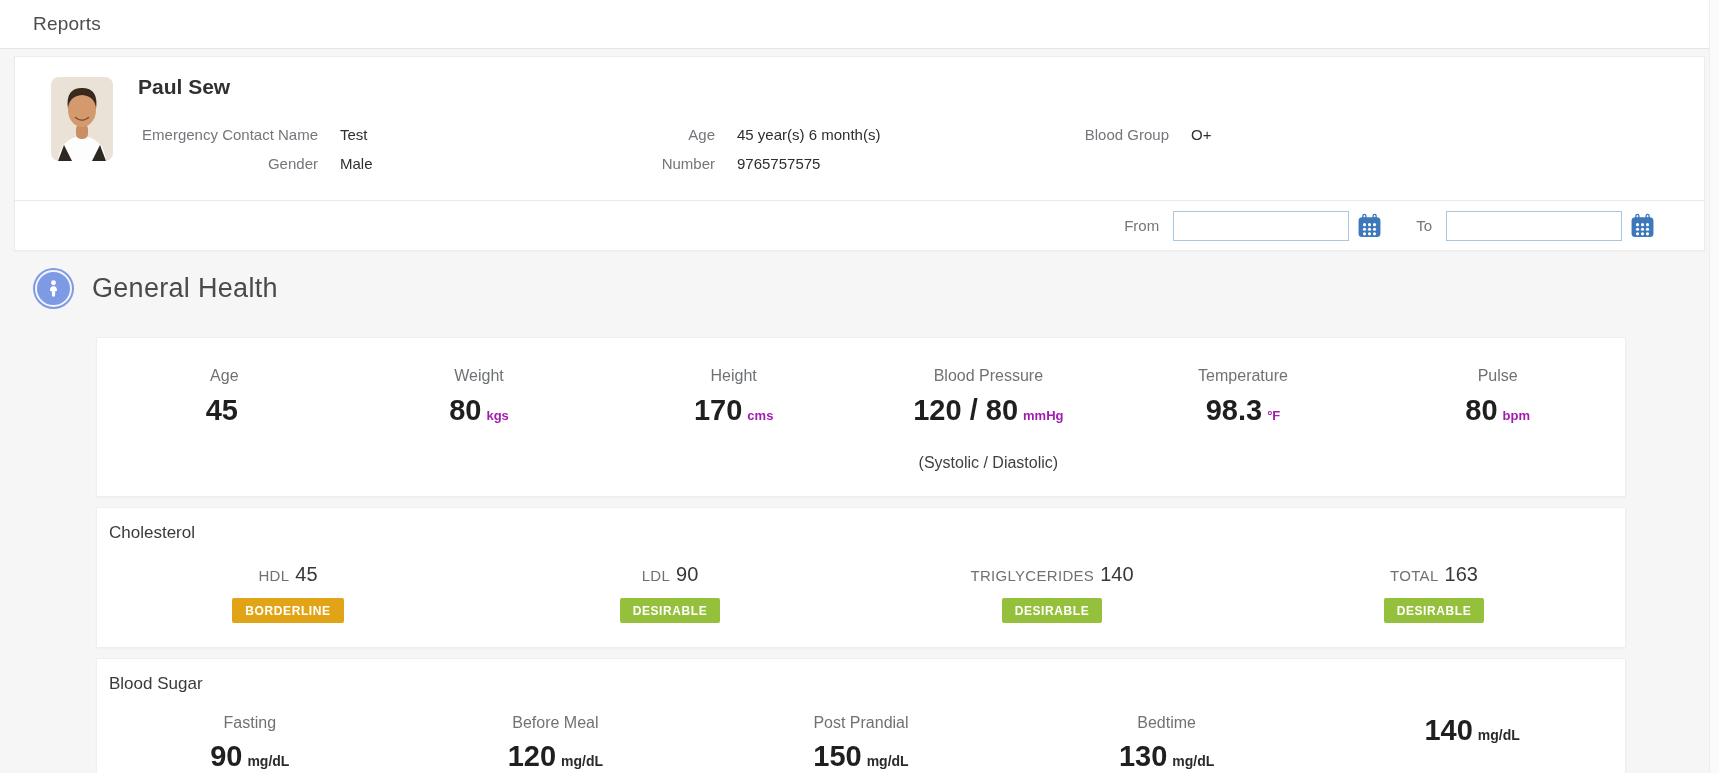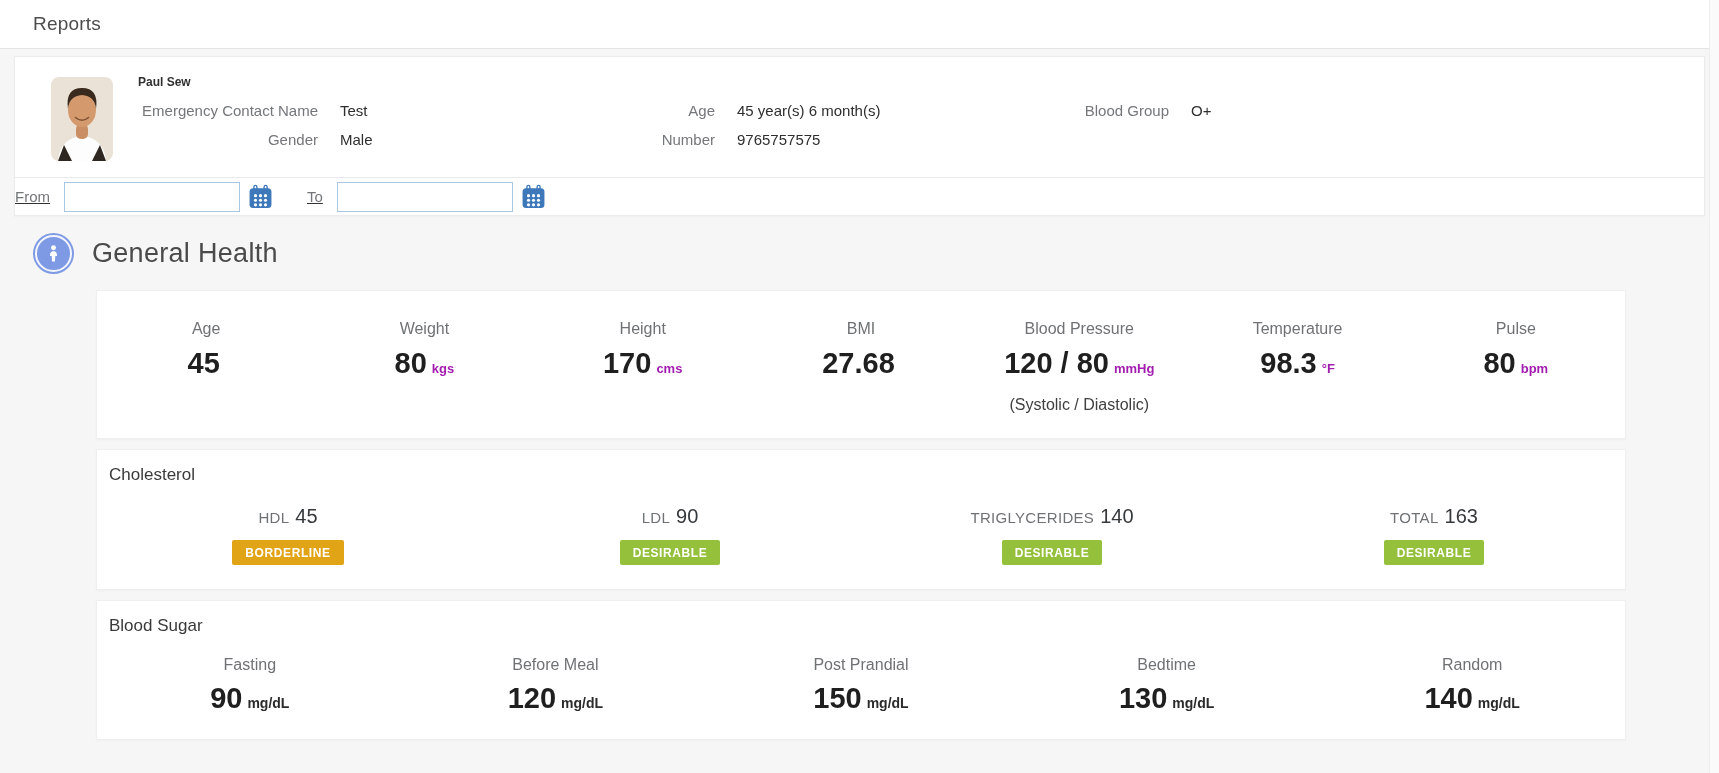--- a/index.html
+++ b/index.html
@@ -22,47 +22,46 @@
   .patient-card {
     margin:7px 14px 0 14px; background:#fff;
     border:1px solid #ececec; box-shadow:0 1px 2px rgba(0,0,0,.03);
   }
   .patient-top { display:flex; padding:18px 0 16px 36px; }
   .avatar {
     width:62px; height:84px; border-radius:8px; overflow:hidden;
     flex:0 0 62px; margin-top:2px;
   }
   .patient-info { flex:1; padding-left:25px; }
-  .patient-name { font-size:12px; font-weight:bold; color:#303030; margin-bottom:13px; }
+  .patient-name { font-size:21px; font-weight:bold; color:#303030; margin-bottom:27px; }
   .field-groups { display:flex; }
   .fgroup { display:flex; flex-direction:column; }
   .frow { display:flex; align-items:baseline; margin-bottom:12px; }
   .flabel { color:#73767a; font-size:15px; text-align:right; flex:0 0 auto; }
   .fvalue { color:#2e2e2e; font-size:15px; margin-left:22px; }
   .fg1 { width:523px; } .fg1 .flabel { width:180px; }
   .fg2 { width:418px; } .fg2 .flabel { width:54px; }
   .fg3 { flex:1; }     .fg3 .flabel { width:90px; }
 
   .filter-row {
-    border-top:1px solid #e9e9e9; height:38px;
-    display:flex; align-items:center; 
+    border-top:1px solid #e9e9e9; height:50px;
+    display:flex; align-items:center; justify-content:flex-end;
     padding-right:49px;
-    text-decoration:underline;
   }
   .filter-label { font-size:15px; color:#73767a; margin-right:14px; }
   .date-input {
     width:176px; height:30px; border:1px solid #aac7e2; background:#fff;
     font-family:"Liberation Sans", sans-serif; font-size:14px; color:#333;
     padding:0 8px; outline:none;
   }
   .cal-btn { width:25px; height:25px; margin-left:8px; cursor:pointer; display:inline-flex; }
   .to-group { margin-left:34px; }
 
   
-  .section-header { display:flex; align-items:center; margin:17px 0 16px 33px; }
+  .section-header { display:flex; align-items:center; margin:17px 0 28px 33px; }
   .section-icon {
     width:41px; height:41px; border-radius:50%; background:#7e9ae4;
     position:relative; display:flex; align-items:center; justify-content:center;
     flex:0 0 41px;
   }
   .section-icon::after {
     content:""; position:absolute; inset:2px; border:2px solid rgba(255,255,255,.9);
     border-radius:50%;
   }
   .section-title { font-size:27px; font-weight:300; color:#4a4a4a; margin-left:18px; letter-spacing:.3px; }
@@ -72,21 +71,21 @@
     background:#fff; margin:0 93px 10px 96px;
     border:1px solid #efefef; box-shadow:0 1px 2px rgba(0,0,0,.03);
   }
 
   
   .vitals-card { display:flex; padding:29px 0 24px 0; }
   .vital { flex:1; text-align:center; }
   .vlabel { font-size:16px; color:#6f7275; margin-bottom:9px; }
   .vvalue { font-size:29px; font-weight:bold; color:#1f1f1f; }
   .vunit  { font-size:13px; font-weight:bold; color:#a21caf; margin-left:5px; }
-  .vnote  { font-size:16px; color:#3f3f3f; margin-top:16px; }
+  .vnote  { font-size:16px; color:#3f3f3f; margin-top:27px; }
 
   
   .titled-card { padding:15px 0 24px 0; }
   .card-title { font-size:17px; color:#3a3a3a; margin:0 0 20px 12px; }
   .chol-row { display:flex; }
   .chol-item { flex:1; text-align:center; }
   .clabel { font-size:15px; color:#6f7275; letter-spacing:.3px; }
   .cvalue { font-size:20px; color:#36393c; margin-left:6px; }
   .badge {
     display:inline-block; margin-top:12px; padding:6px 13px 5px 13px;
@@ -222,24 +221,20 @@
   </div>
   <div class="vital">
     <div class="vlabel">Weight</div>
     <div><span class="vvalue">80</span><span class="vunit">kgs</span></div>
   </div>
   <div class="vital">
     <div class="vlabel">Height</div>
     <div><span class="vvalue">170</span><span class="vunit">cms</span></div>
   </div>
   <div class="vital">
-    <div class="vlabel">BMI</div>
-    <div><span class="vvalue">27.68</span><span class="vunit"></span></div>
-  </div>
-  <div class="vital">
     <div class="vlabel">Blood Pressure</div>
     <div><span class="vvalue">120 / 80</span><span class="vunit">mmHg</span></div>
     <div class="vnote">(Systolic / Diastolic)</div>
   </div>
   <div class="vital">
     <div class="vlabel">Temperature</div>
     <div><span class="vvalue">98.3</span><span class="vunit">°F</span></div>
   </div>
   <div class="vital">
     <div class="vlabel">Pulse</div>
@@ -282,19 +277,18 @@
     </div>
     <div class="sugar-item">
       <div class="slabel">Post Prandial</div>
       <div><span class="svalue">150</span><span class="sunit">mg/dL</span></div>
     </div>
     <div class="sugar-item">
       <div class="slabel">Bedtime</div>
       <div><span class="svalue">130</span><span class="sunit">mg/dL</span></div>
     </div>
     <div class="sugar-item">
-      <div class="slabel">Random</div>
       <div><span class="svalue">140</span><span class="sunit">mg/dL</span></div>
     </div>
   </div>
 </div>
 
 <div class="scroll-track"></div>
 
 </body></html>

